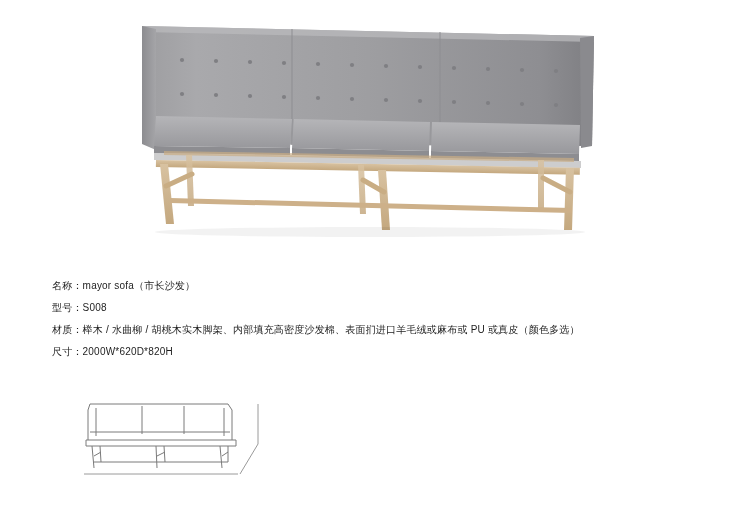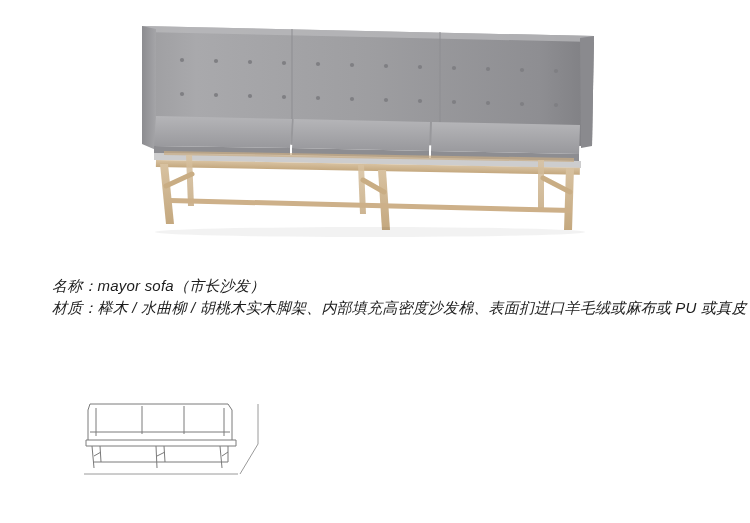--- a/index.html
+++ b/index.html
@@ -36,26 +36,25 @@
   }
 
   
   .specs {
     position: absolute;
     left: 52px;
     top: 275px;
     width: 660px;
   }
   .spec-line {
-    font-size: 15px;
+    font-size: 10px;
     line-height: 22px;
     color: #1d1d1d;
     white-space: nowrap;
     letter-spacing: 0.2px;
-    font-style: italic;
   }
 
   
   .dim-area {
     position: absolute;
     left: 60px;
     top: 392px;
     width: 320px;
     height: 110px;
   }
@@ -169,21 +168,23 @@
       </g>
 
       <path d="M50 180 L452 190 L452 195 L50 185 Z" fill="#cdb089"></path>
 
       <ellipse cx="250" cy="214" rx="215" ry="5" fill="#000000" opacity="0.05"></ellipse>
     </svg>
   </div>
 
   <div class="specs">
     <div class="spec-line">名称：mayor sofa（市长沙发）</div>
+    <div class="spec-line">型号：S008</div>
     <div class="spec-line">材质：榉木 / 水曲柳 / 胡桃木实木脚架、内部填充高密度沙发棉、表面扪进口羊毛绒或麻布或 PU 或真皮（颜色多选）</div>
+    <div class="spec-line">尺寸：2000W*620D*820H</div>
   </div>
 
   <div class="dim-area">
     <svg width="320" height="110" viewBox="0 0 320 110">
 
       <g stroke="#7a7a7a" stroke-width="1" fill="none">
 
         <path d="M28 18 L30 12 L168 12 L172 18"></path>
 
         <path d="M28 18 L28 48"></path>

